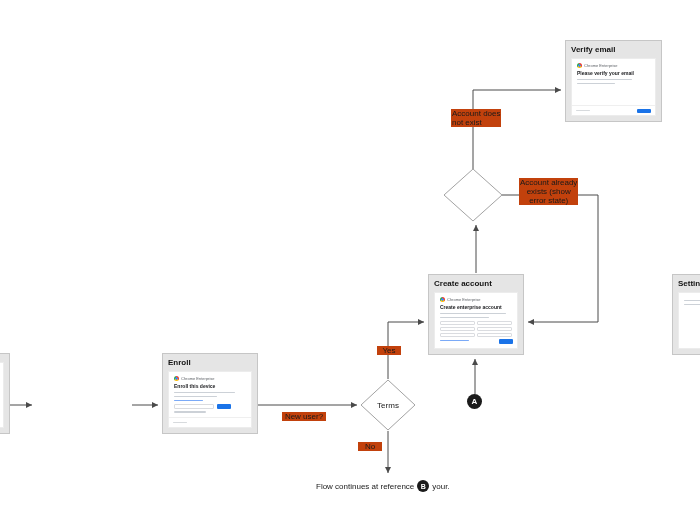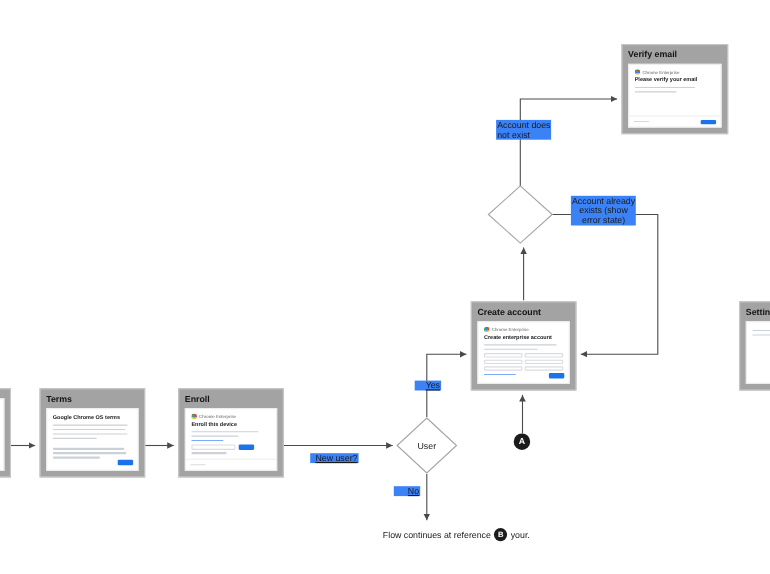--- a/index.html
+++ b/index.html
@@ -4,21 +4,21 @@
 <style>
   html,body{margin:0;padding:0;background:#fff;}
   #canvas{
     position:relative;width:700px;height:522px;background:#ffffff;
     overflow:hidden;font-family:"Liberation Sans",sans-serif;color:#1a1a1a;
   }
   
   #edges{position:absolute;left:0;top:0;z-index:0;}
   
   .card{
-    position:absolute;background:#a3a3a3;border:1px solid #c6c6c6;
+    position:absolute;background:#e5e5e5;border:1px solid #c6c6c6;
     display:flex;flex-direction:column;z-index:1;box-sizing:border-box;
   }
   .card-title{
     font-size:8px;font-weight:700;color:#141414;padding:4px 5px 2px;line-height:9px;
     white-space:nowrap;overflow:hidden;
   }
   .mock{
     position:relative;flex:1;margin:2px 5px 5px;border:1px solid #ececec;
     background:#fff;padding:4px 5px;overflow:hidden;
   }
@@ -45,35 +45,35 @@
   .footer-bar{width:14px;height:1.5px;background:#d7dadd;border-radius:1px;}
   .input-row{display:flex;align-items:center;gap:3px;margin:2px 0;}
   .input-row .field{flex:0 0 55%;height:5px;}
   
   .decision-label{
     position:absolute;display:flex;align-items:center;justify-content:center;
     font-size:8px;color:#1a1a1a;z-index:2;
   }
   
   .edge-label{
-    position:absolute;font-size:8px;line-height:9px;color:#1a1a1a;background:#3b82f6;
+    position:absolute;font-size:8px;line-height:9px;color:#1a1a1a;background:#c2410c;
     white-space:pre-line;z-index:2;padding:0 1px;
   }
-  .center{text-align:right;text-decoration:underline;}
+  .center{text-align:center;}
   
   .ref-circle{
     border-radius:50%;background:#1b1b1b;color:#fff;font-weight:700;
     display:flex;align-items:center;justify-content:center;z-index:3;
   }
   #ref-a{position:absolute;left:467px;top:394px;width:15px;height:15px;font-size:8px;}
   #ref-b{width:12px;height:12px;font-size:7px;flex:0 0 auto;}
   
   #flow-note{
     position:absolute;left:316px;top:480px;display:flex;align-items:center;gap:3px;
-    font-size:8px;z-index:2;white-space:nowrap;margin-left:32px;
+    font-size:8px;z-index:2;white-space:nowrap;
   }
 </style>
 </head>
 <body>
 
 <div id="canvas">
 
   <svg id="edges" width="700" height="522">
     <defs>
       <marker id="arw" markerWidth="7" markerHeight="7" refX="6" refY="3" orient="auto" markerUnits="userSpaceOnUse">
@@ -101,35 +101,20 @@
     <div class="card-title"></div>
     <div class="mock">
       
       
       
       
       
     </div>
   </div>
 
-  <div class="card" style="left:36px;top:353px;width:96px;height:81px;">
-    <div class="card-title">Terms</div>
-    <div class="mock">
-      <div class="mock-heading">Google Chrome OS terms</div>
-      <div class="bar" style="width:95%"></div>
-      <div class="bar" style="width:92%"></div>
-      <div class="bar" style="width:94%"></div>
-      <div class="bar" style="width:55%"></div>
-      <div class="spacer"></div>
-      <div class="bar" style="width:90%"></div>
-      <div class="bar" style="width:93%"></div>
-      <div class="bar" style="width:60%"></div>
-      <div class="btn-blue btn-abs"></div>
-    </div>
-  </div>
 
   <div class="card" style="left:428px;top:274px;width:96px;height:81px;">
     <div class="card-title">Create account</div>
     <div class="mock">
       <div class="brand-row">
         <span class="chrome-icon"></span>
         <span class="brand-text">Chrome Enterprise</span>
       </div>
       <div class="mock-heading">Create enterprise account</div>
       <div class="bar" style="width:92%"></div>
@@ -188,21 +173,21 @@
       <div class="bar" style="width:75%"></div>
       <div class="bar" style="width:52%"></div>
       <div class="mock-footer">
         <div class="footer-bar"></div>
         <div class="btn-blue" style="height:4px;"></div>
       </div>
     </div>
   </div>
 
   <div class="decision-label" style="left:361px;top:381px;width:54px;height:48px;">
-    <span>User</span>
+    <span>Terms</span>
   </div>
 
   <div class="edge-label" style="left:451px;top:109px;">Account does
 not exist</div>
   <div class="edge-label" style="left:519px;top:178px;text-align:center;">Account already
 exists (show
 error state)</div>
   <div class="edge-label center" style="left:282px;top:412px;width:42px;">New user?</div>
   <div class="edge-label center" style="left:377px;top:346px;width:22px;">Yes</div>
   <div class="edge-label center" style="left:358px;top:442px;width:22px;">No</div>

